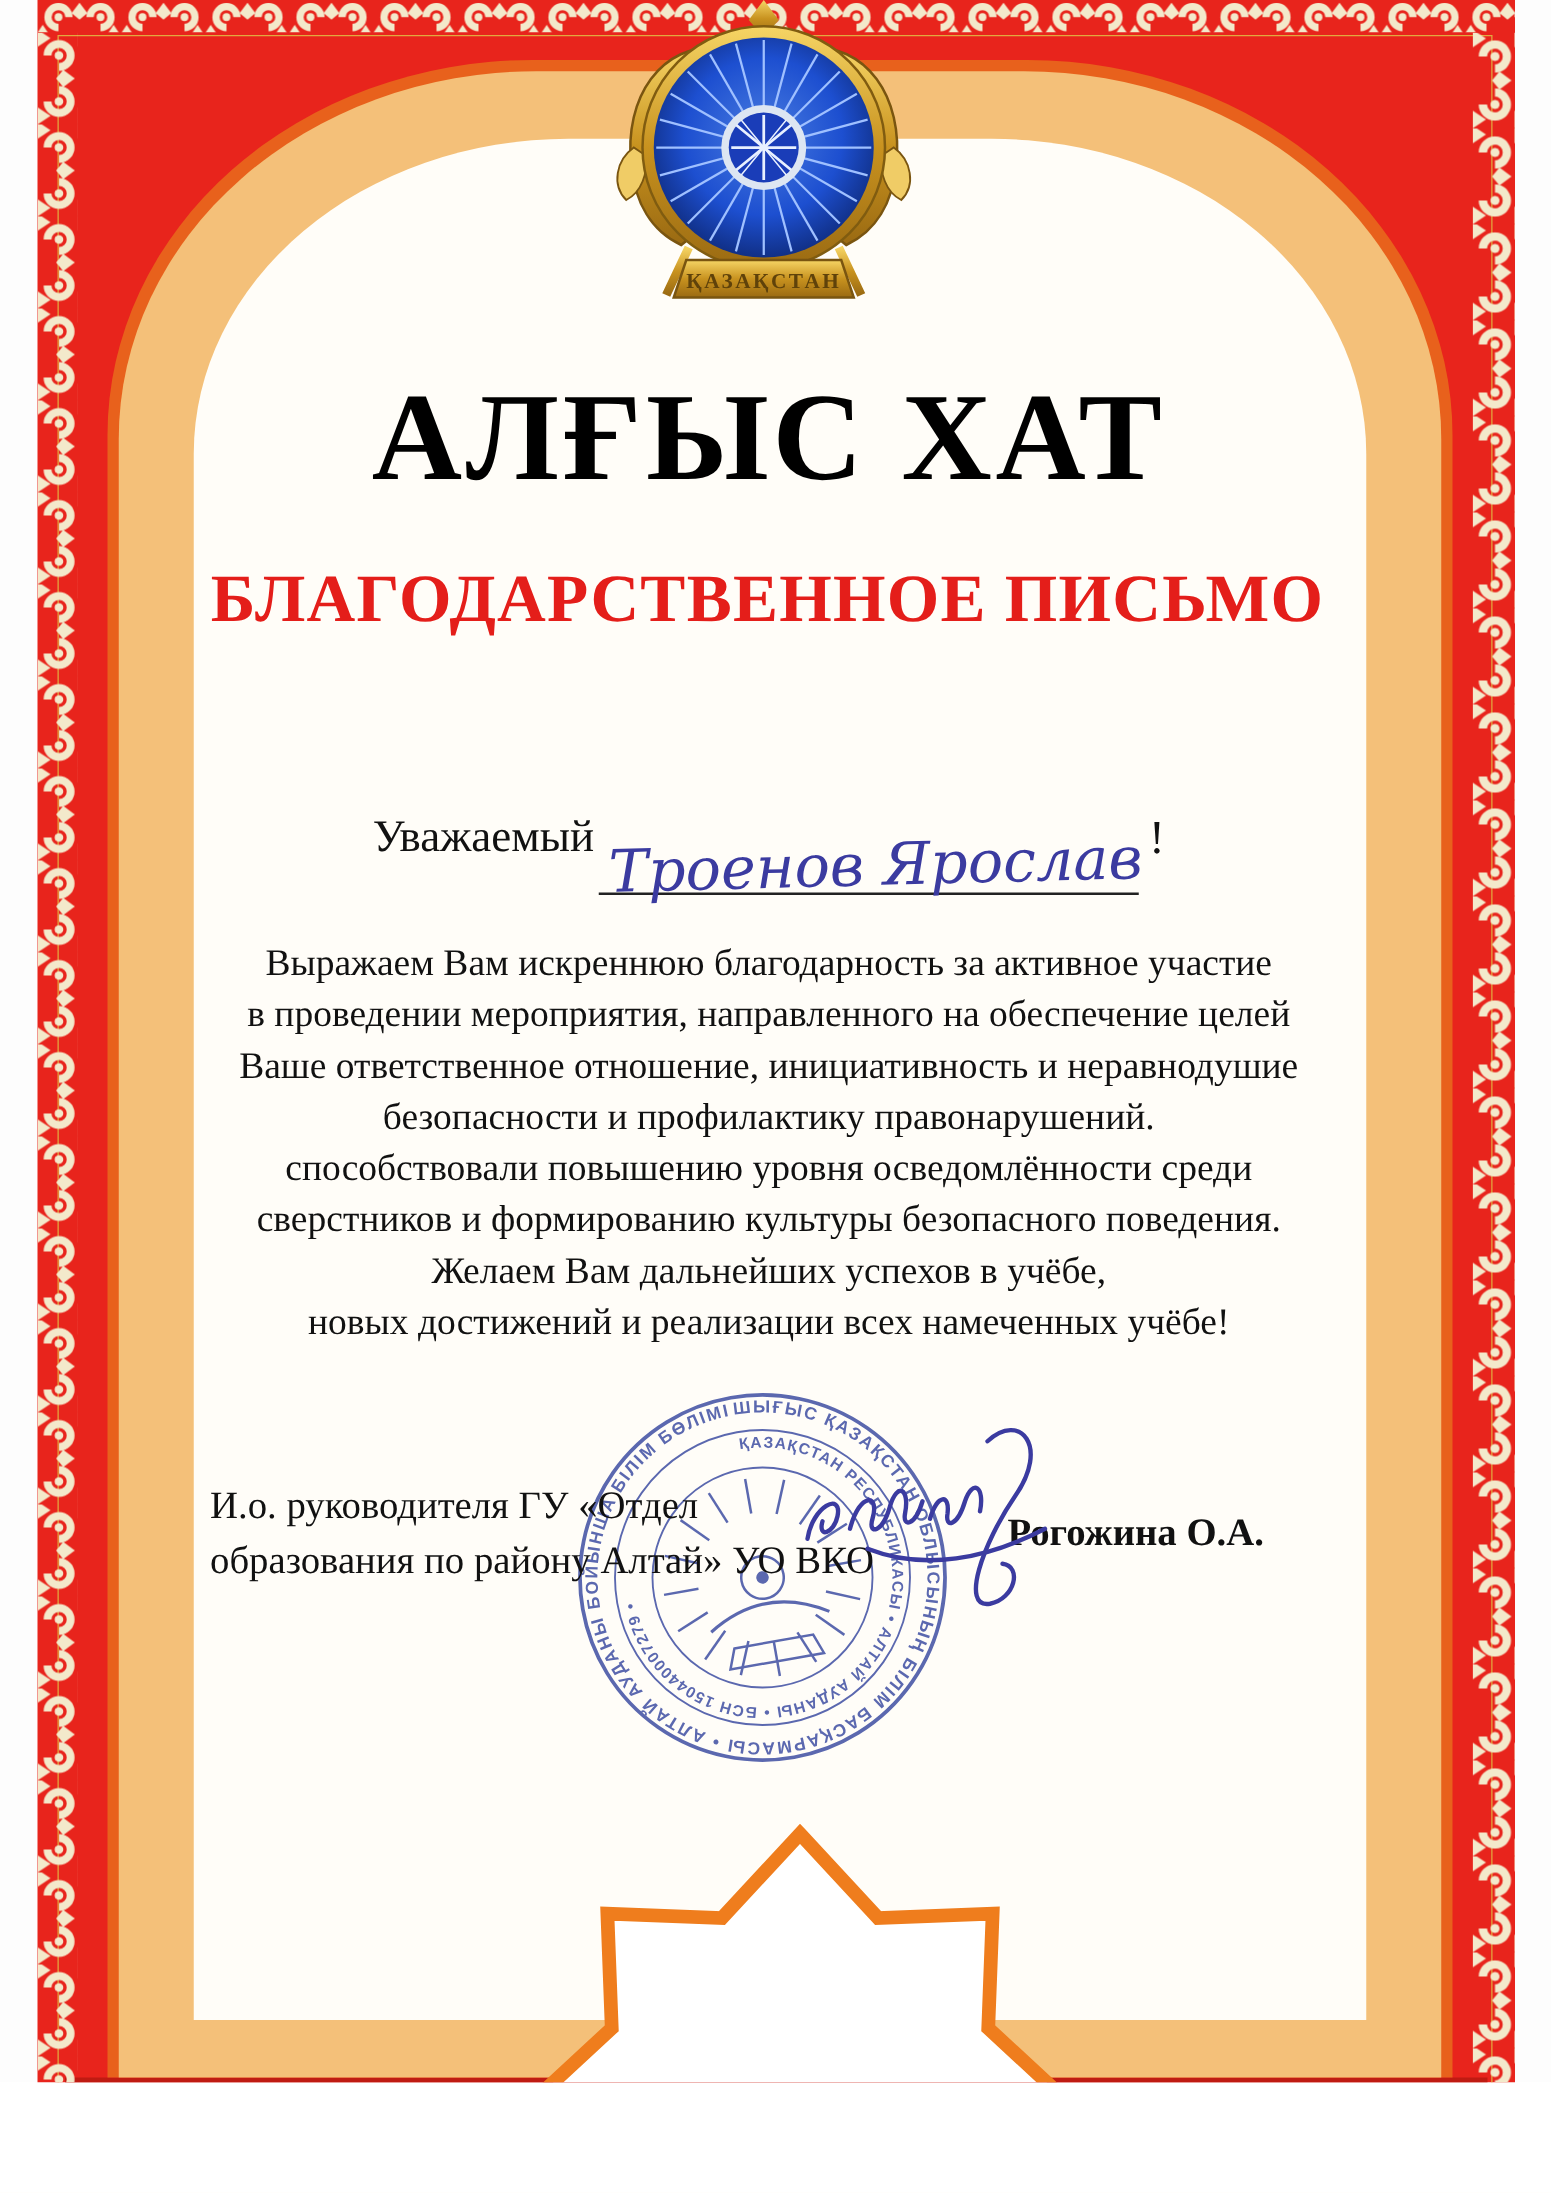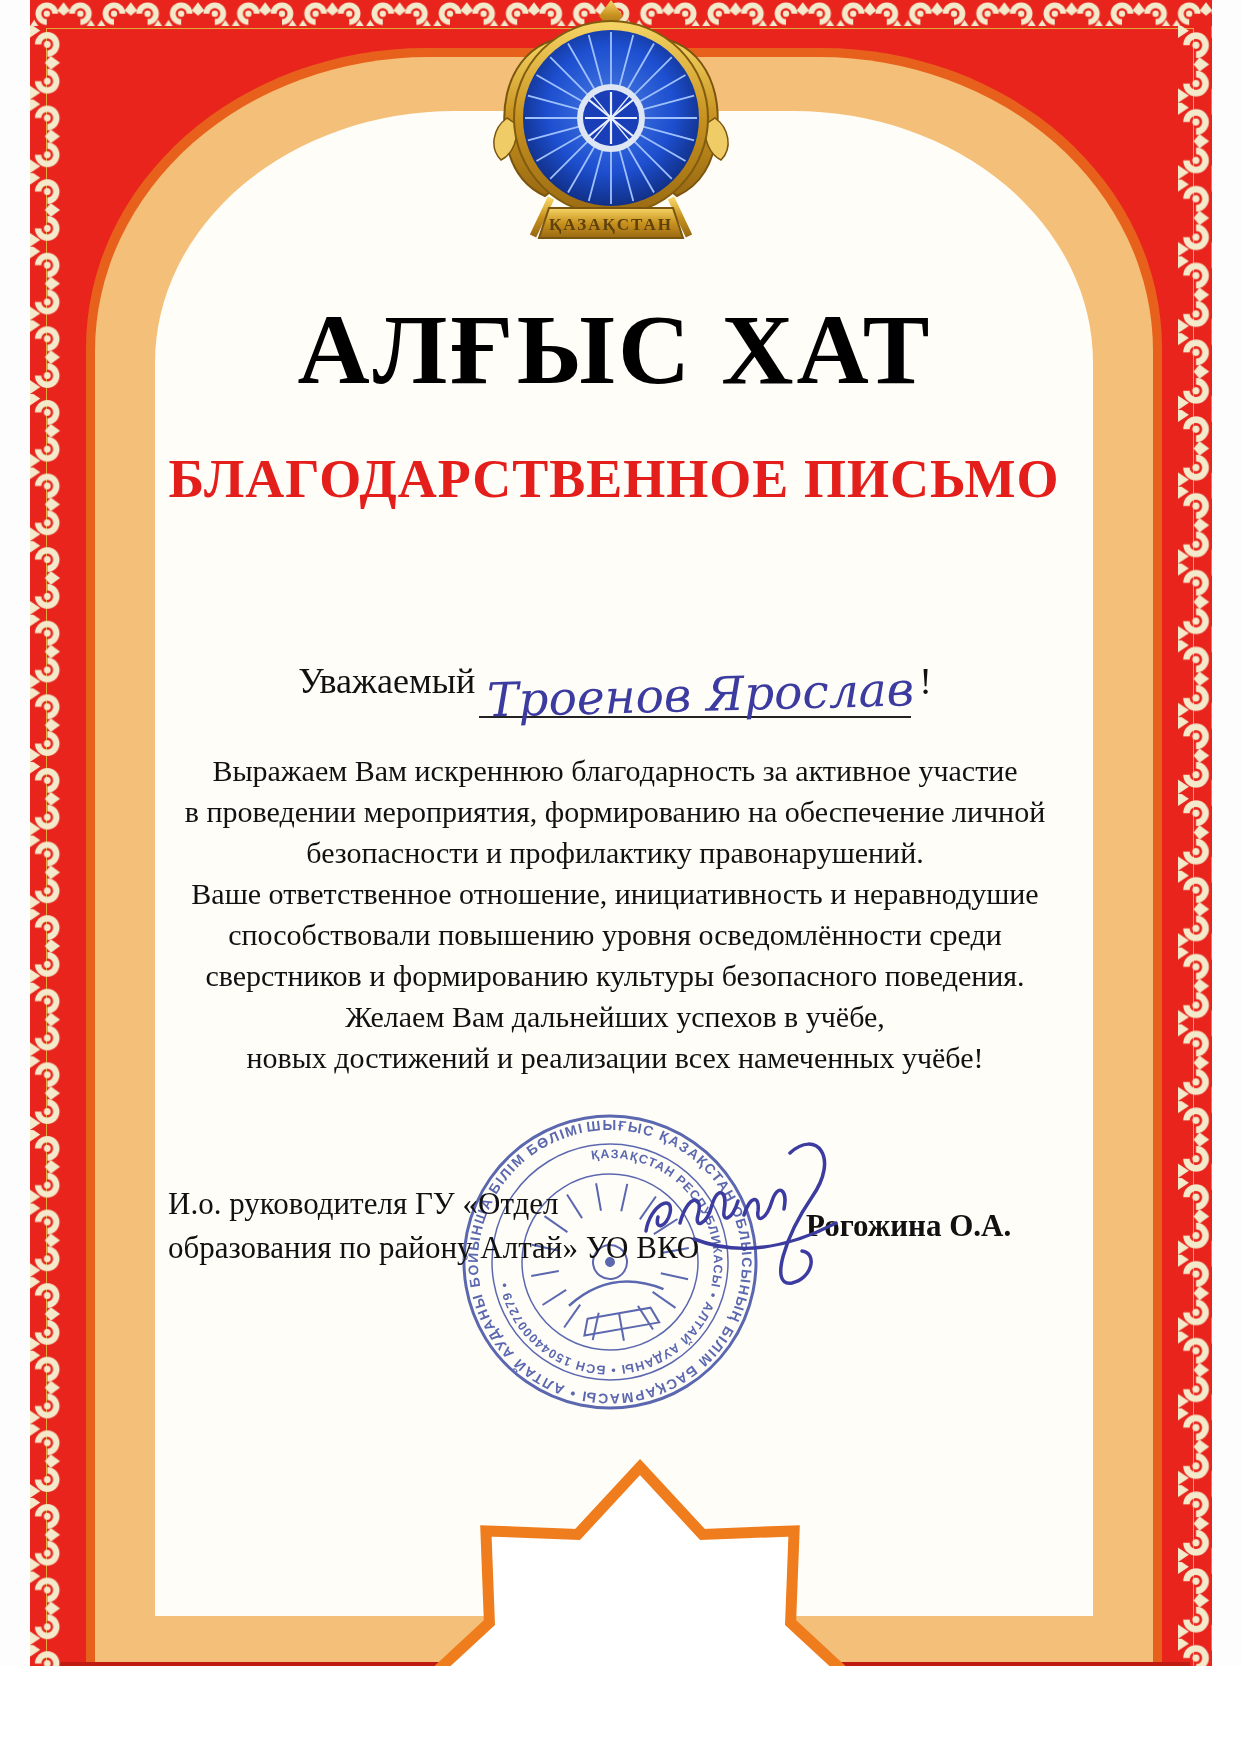--- a/index.html
+++ b/index.html
@@ -20,21 +20,21 @@
     border-radius:334px 334px 0 0 / 294px 294px 0 0;padding:54px 60px 46px 60px;}
   .panel-white{width:100%;height:100%;box-sizing:border-box;background:#fffdf8;
     border-radius:300px 300px 0 0 / 252px 252px 0 0;}
   .emblem{position:absolute;left:441px;top:0;width:280px;height:260px;z-index:6;}
   .content{position:absolute;left:100px;right:112px;top:0;bottom:0;z-index:7;text-align:center;color:#111;}
   .title{position:absolute;left:0;right:0;top:295px;font-size:100px;font-weight:700;
     color:#000000;letter-spacing:3px;line-height:1.1;}
   .subtitle{position:absolute;left:0;right:2px;top:448px;font-size:54px;font-weight:700;
     color:#e41e1a;letter-spacing:1px;}
   .salutation{position:absolute;left:0;right:0;top:648px;height:72px;display:flex;
-    justify-content:center;align-items:center;font-size:36px;}
+    justify-content:center;align-items:flex-start;font-size:36px;}
   .sal-label{padding-bottom:6px;}
   .name-line{width:432px;border-bottom:2.5px solid #222;position:relative;height:66px;margin-left:4px;}
   .handwriting{position:absolute;left:8px;bottom:-6px;white-space:nowrap;
     font-family:"DejaVu Serif", serif;font-style:italic;font-size:47px;color:#3b3ba0;
     transform:rotate(-1.5deg);}
   .excl{padding-bottom:6px;margin-left:8px;font-size:38px;}
   .body-par{position:absolute;left:0;right:0;top:750px;font-size:30px;line-height:41px;}
   .sig-block{position:absolute;left:38px;top:1182px;text-align:left;font-size:31px;font-weight:400;line-height:44px;}
   .sig-name{position:absolute;left:676px;top:1208px;font-size:31px;font-weight:700;}
   .stamp{position:absolute;left:420px;top:1102px;width:320px;height:320px;z-index:5;opacity:.85;
@@ -181,23 +181,23 @@
       <div class="salutation">
         <span class="sal-label">Уважаемый</span>
         <span class="name-line">
           <span class="handwriting">Троенов Ярослав</span>
         </span>
         <span class="excl">!</span>
       </div>
 
       <div class="body-par">
         <div>Выражаем Вам искреннюю благодарность за активное участие</div>
-        <div>в проведении мероприятия, формированию на обеспечение личной</div>
+        <div>в проведении мероприятия, направленного на обеспечение целей</div>
+        <div>Ваше ответственное отношение, инициативность и неравнодушие</div>
         <div>безопасности и профилактику правонарушений.</div>
-        <div>Ваше ответственное отношение, инициативность и неравнодушие</div>
         <div>способствовали повышению уровня осведомлённости среди</div>
         <div>сверстников и формированию культуры безопасного поведения.</div>
         <div>Желаем Вам дальнейших успехов в учёбе,</div>
         <div>новых достижений и реализации всех намеченных учёбе!</div>
       </div>
 
       <div class="sig-block">
         <div>И.о. руководителя ГУ «Отдел</div>
         <div>образования по району Алтай» УО ВКО</div>
       </div>

